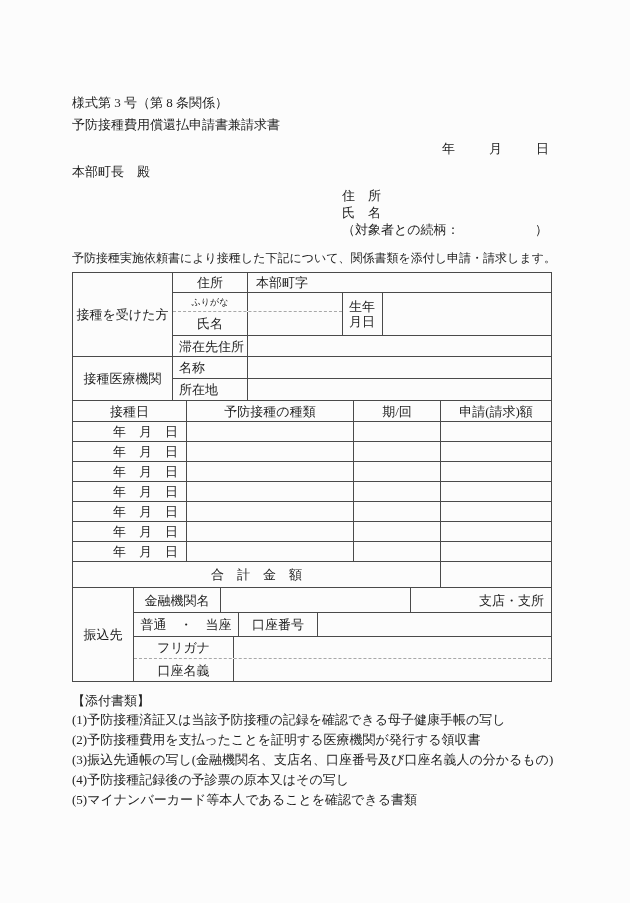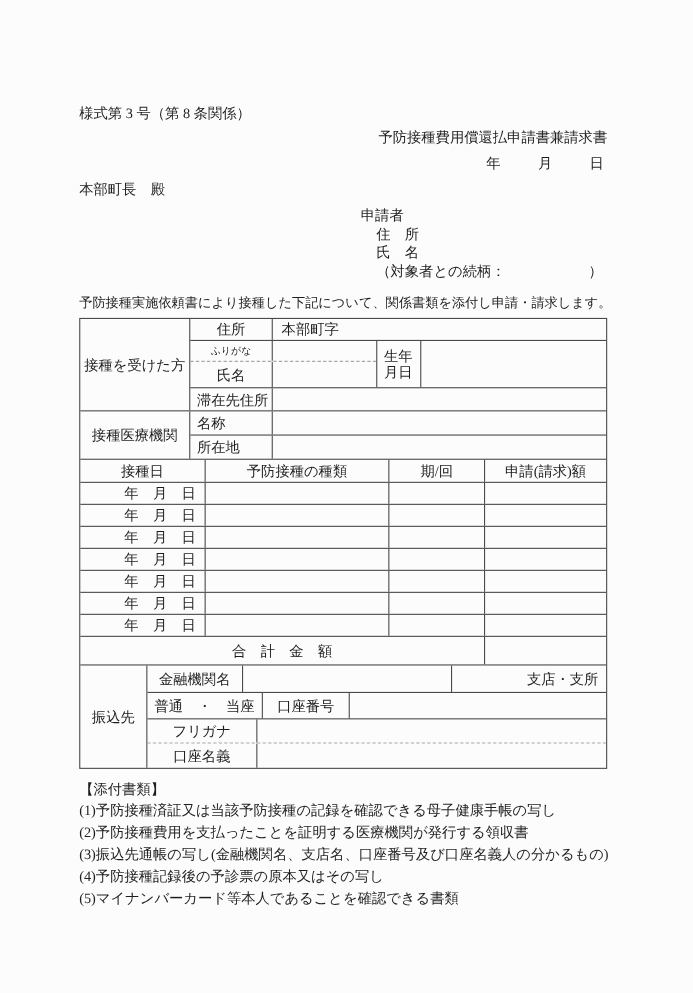--- a/index.html
+++ b/index.html
@@ -11,21 +11,21 @@
   html,body{margin:0;padding:0;}
   body{
     width:630px;height:903px;background:var(--bg);
     font-family:"Liberation Serif","DejaVu Serif",serif;
     color:var(--ink);
   }
   .page{position:relative;width:630px;height:903px;overflow:hidden;}
   .content{position:absolute;left:72px;top:94px;width:480px;font-size:13px;line-height:17px;}
 
   .form-number{margin:0;}
-  .title{text-align:right;margin-top:5px;}
+  .title{text-align:left;margin-top:5px;}
   .date-line{display:flex;justify-content:flex-end;column-gap:34px;padding-right:3px;margin-top:7px;}
   .addressee{margin-top:6px;}
 
   .applicant{margin-top:7px;margin-left:256px;width:220px;}
   .applicant .indent{padding-left:14px;}
   .relation{display:flex;justify-content:space-between;}
 
   .intro{margin-top:12px;font-size:12px;white-space:nowrap;}
 
   
@@ -77,21 +77,20 @@
 
     <div class="date-line">
       <span>年</span>
       <span>月</span>
       <span>日</span>
     </div>
 
     <div class="addressee">本部町長　殿</div>
 
     <div class="applicant">
-      <div>申請者</div>
       <div class="indent">住　所</div>
       <div class="indent">氏　名</div>
       <div class="relation indent">
         <span>（対象者との続柄：</span>
         <span>）</span>
       </div>
     </div>
 
     <div class="intro">予防接種実施依頼書により接種した下記について、関係書類を添付し申請・請求します。</div>
 

